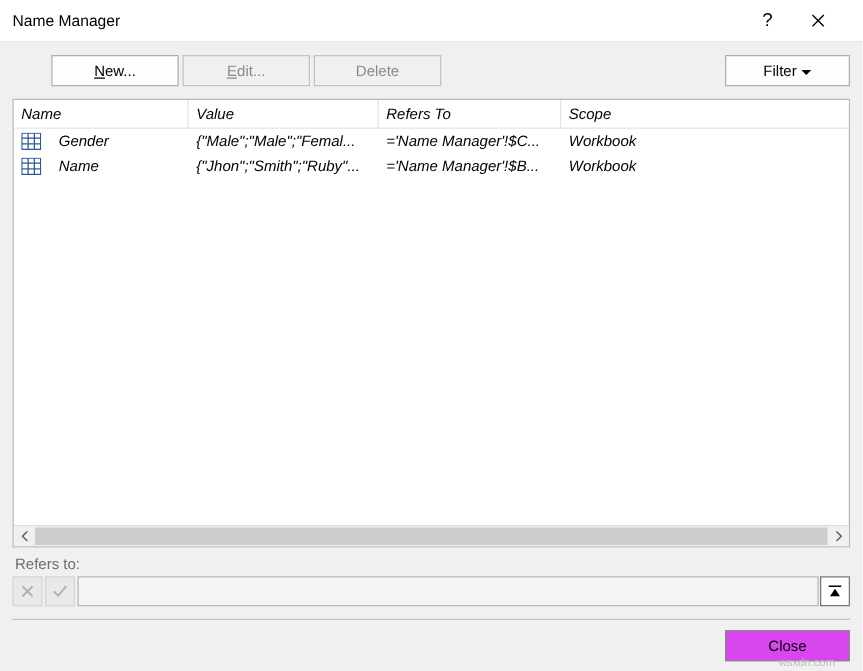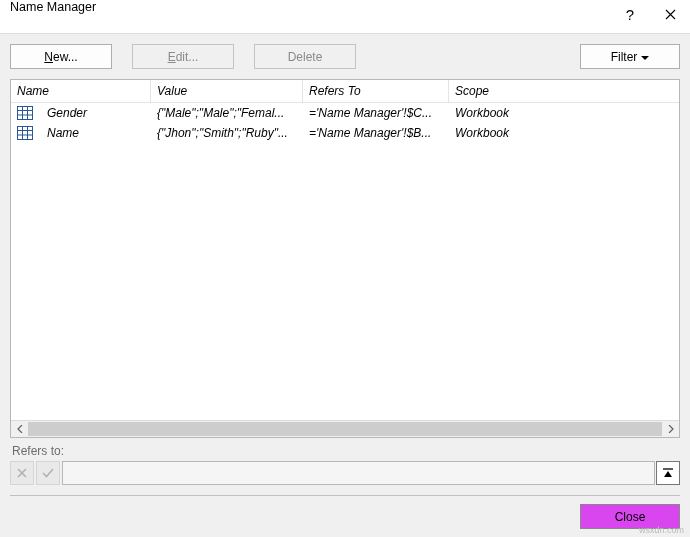--- a/index.html
+++ b/index.html
@@ -14,21 +14,22 @@
       width: 690px;
       height: 537px;
       overflow: hidden;
       display: flex;
       flex-direction: column;
     }
     
     .titlebar {
       height: 34px;
       display: flex;
-      padding: 0 0 0 10px;
+      align-items: center;
+      padding: 0 16px 0 10px;
       border-bottom: 1px solid #ddd;
     }
     .titlebar .title {
       flex: 1;
       font-size: 12.5px;
       color: #000;
     }
     .titlebar .tbtn {
       width: 40px;
       height: 28px;
@@ -43,22 +44,23 @@
     .content {
       flex: 1;
       padding: 10px 10px 8px 10px;
       display: flex;
       flex-direction: column;
       background: #f0f0f0;
     }
     
     .toolbar {
       display: flex;
-      gap: 20px;
+      gap: 3px;
       margin-bottom: 10px;
+      margin-left: 31px;
     }
     .btn {
       height: 25px;
       min-width: 102px;
       background: #fdfdfd;
       border: 1px solid #aeaeae;
       display: flex;
       align-items: center;
       justify-content: center;
       padding: 0 8px;
@@ -219,21 +221,21 @@
       display: flex;
       justify-content: flex-end;
     }
     .footer .btn {
       min-width: 100px;
       border: 1px solid #888;
       background: #d946ef;
     }
     .attrib {
       position: absolute;
-      right: 6px;
+      right: 22px;
       bottom: 2px;
       font-size: 9px;
       color: #bbb;
     }
   </style>
 </head>
 <body>
 
 <div class="titlebar">
   <div class="title">Name Manager</div>

